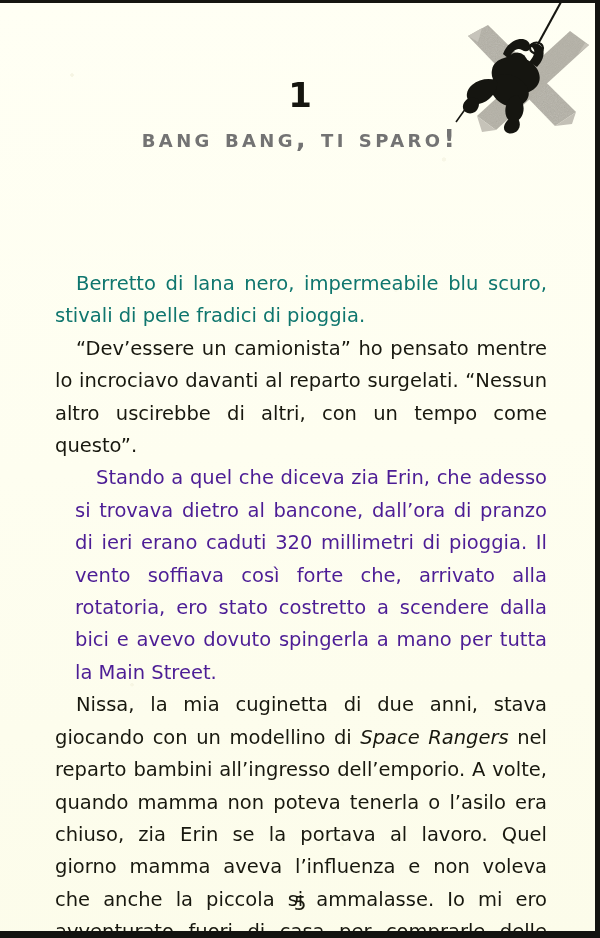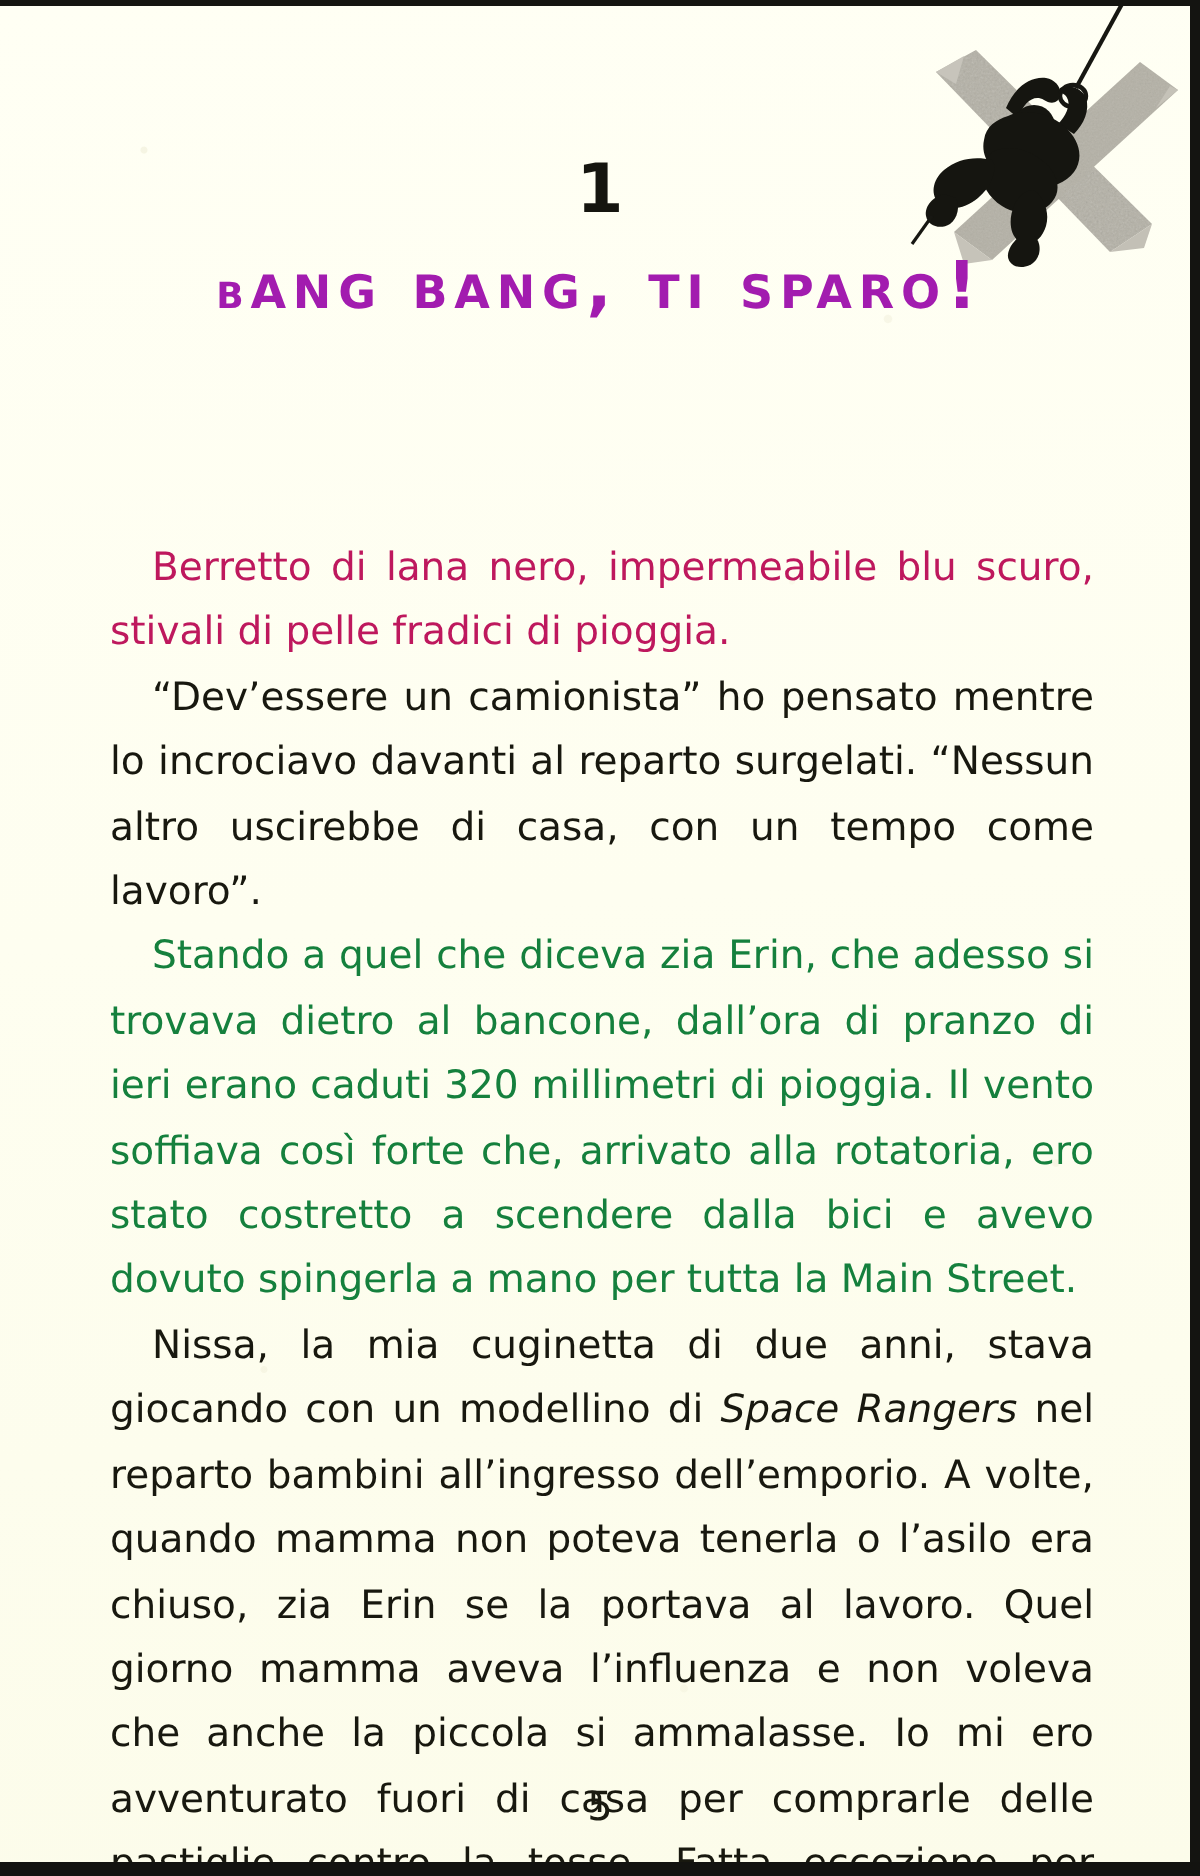--- a/index.html
+++ b/index.html
@@ -92,23 +92,23 @@
     font-family: "DejaVu Sans", sans-serif;
     font-size: 34px;
     font-weight: 700;
     color: #15150f;
     line-height: 1;
     letter-spacing: 0;
     margin: 0 0 14px 0;
   }
   .chapter-title {
     font-family: "DejaVu Sans", sans-serif;
-    font-size: 33px;
+    font-size: 25px;
     font-weight: 700;
-    color: #a21caf;
+    color: #737373;
     line-height: 1;
     letter-spacing: 3.4px;
     margin: 0;
     font-variant: small-caps;
     text-transform: lowercase;
     white-space: nowrap;
   }
   .chapter-title::first-letter {
     font-size: 25px;
   }
@@ -220,23 +220,23 @@
       </g>
     </svg>
   </div>
 
   <div class="chapter-head">
     <div class="chapter-number">1</div>
     <div class="chapter-title">Bang bang, ti sparo!</div>
   </div>
 
   <div class="body-text">
-      <p style="color: #be185d;">Berretto di lana nero, impermeabile blu scuro, stivali di pelle fradici di pioggia.</p>
-      <p style="color: rgb(24, 24, 15);">“Dev’essere un camionista” ho pensato mentre lo incrociavo davanti al reparto surgelati. “Nessun altro uscirebbe di casa, con un tempo come lavoro”.</p>
-      <p style="color: #15803d;">Stando a quel che diceva zia Erin, che adesso si trovava dietro al bancone, dall’ora di pranzo di ieri erano caduti 320 millimetri di pioggia. Il vento soffiava così forte che, arrivato alla rotatoria, ero stato costretto a scendere dalla bici e avevo dovuto spingerla a mano per tutta la Main Street.</p>
+      <p style="color: #0f766e;">Berretto di lana nero, impermeabile blu scuro, stivali di pelle fradici di pioggia.</p>
+      <p style="color: rgb(24, 24, 15);">“Dev’essere un camionista” ho pensato mentre lo incrociavo davanti al reparto surgelati. “Nessun altro uscirebbe di altri, con un tempo come questo”.</p>
+      <p style="color: #4c1d95; margin-left: 20px;">Stando a quel che diceva zia Erin, che adesso si trovava dietro al bancone, dall’ora di pranzo di ieri erano caduti 320 millimetri di pioggia. Il vento soffiava così forte che, arrivato alla rotatoria, ero stato costretto a scendere dalla bici e avevo dovuto spingerla a mano per tutta la Main Street.</p>
       <p style="color: rgb(24, 24, 15);">Nissa, la mia cuginetta di due anni, stava giocando con un modellino di <em>Space Rangers</em> nel reparto bambini all’ingresso dell’emporio. A volte, quando mamma non poteva tenerla o l’asilo era chiuso, zia Erin se la portava al lavoro. Quel giorno mamma aveva l’influenza e non voleva che anche la piccola si ammalasse. Io mi ero avventurato fuori di casa per comprarle delle pastiglie contro la tosse. Fatta eccezione per l’emporio di zia Erin, tutti gli altri</p>
     </div>
 
   <div class="folio">5</div>
 
   <div class="scan-edge-top"></div>
   <div class="scan-edge-right"></div>
   <div class="scan-edge-bottom"></div>
 </div>
 

